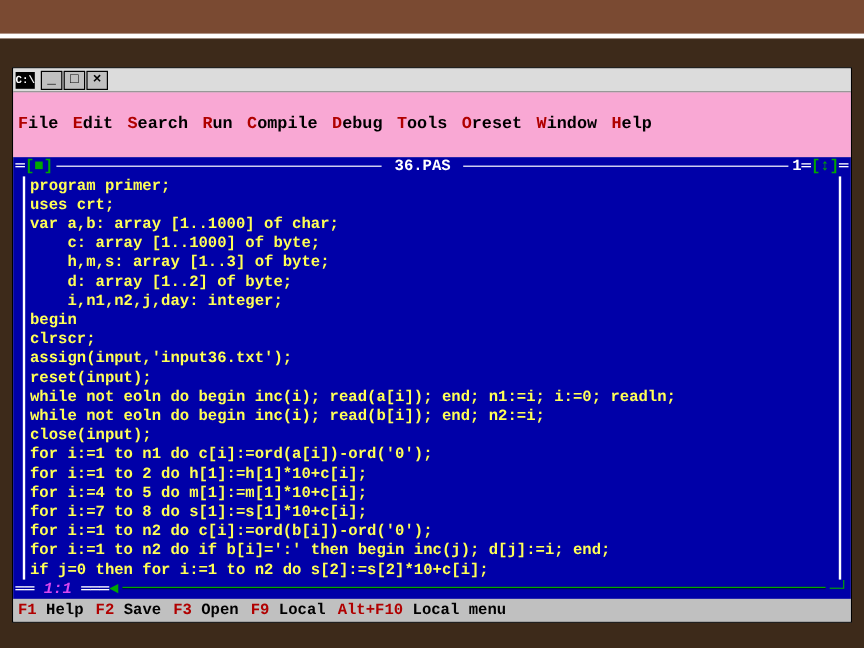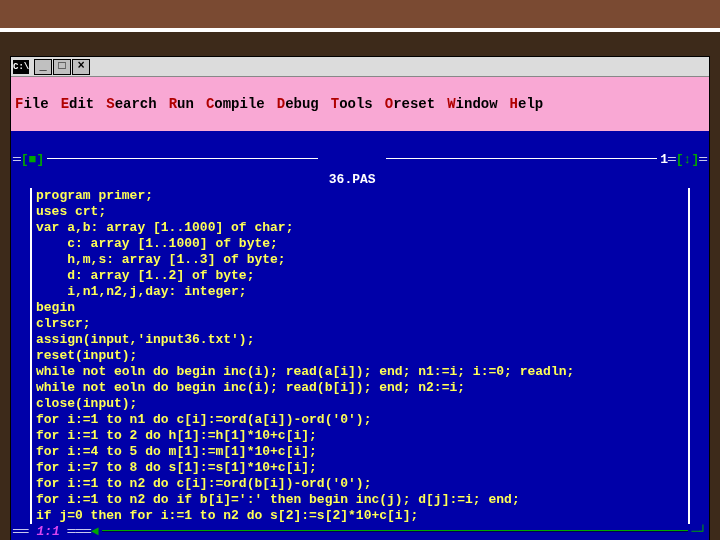--- a/index.html
+++ b/index.html
@@ -77,41 +77,41 @@
     padding: 0;
     position: relative;
   }
   .frame-top {
     display: flex;
     align-items: center;
     white-space: pre;
     padding: 0 2px;
   }
   .frame-top .close-gly { color: #00a800; }
-  .frame-top .filename { color: #fff; margin-top: 41px; }
+  .frame-top .filename { color: #fff; }
   .frame-top .num { color: #fff; }
   .frame-top .scroll-ind { color: #00a800; }
   .frame-fill {
     flex: 1;
     border-top: 1px solid #fff;
     height: 0;
     margin: 0 3px;
     position: relative;
     top: -1px;
   }
   .code-area {
     padding: 0 2px 0 4px;
     white-space: pre;
     font-family: "Courier New", monospace;
     font-size: 13px;
     line-height: 16px;
     color: #ffff55;
     border-left: 2px solid #fff;
     border-right: 2px solid #fff;
-    margin: 0 19px;
+    margin: 0 8px;
     min-height: 320px;
     overflow: hidden;
   }
   .frame-bottom {
     display: flex;
     align-items: center;
     padding: 0 2px;
     white-space: pre;
   }
   .frame-bottom .pos { color: #d946ef; font-style: italic; }
@@ -195,15 +195,16 @@
       <span class="frame-fill" style="border-top:1px solid #00a800; background:#005; height:2px;"></span>
       <span class="arrow">─┘</span>
     </div>
   </div>
 
   <div class="statusbar">
     <span><span class="fkey">F1</span> <span class="lbl">Help</span></span>
     <span><span class="fkey">F2</span> <span class="lbl">Save</span></span>
     <span><span class="fkey">F3</span> <span class="lbl">Open</span></span>
     <span><span class="fkey">F9</span> <span class="lbl">Local</span></span>
+    <span><span class="fkey">Alt+F10</span> <span class="lbl">Local menu</span></span>
   </div>
 
 </div>
 
 </body></html>

